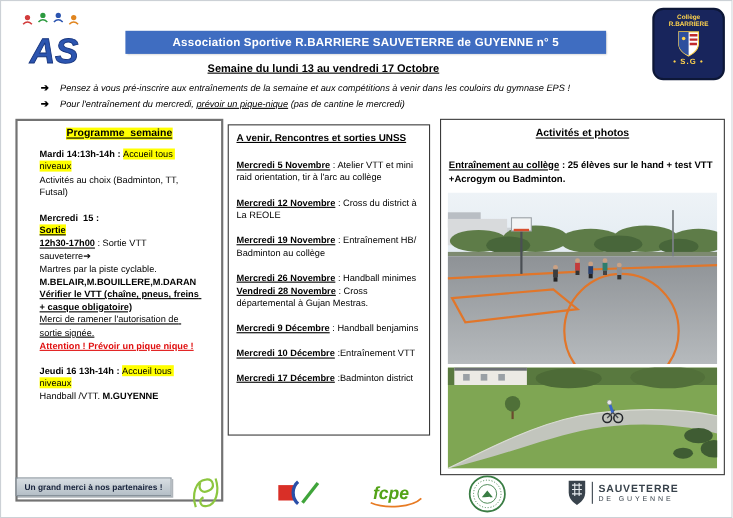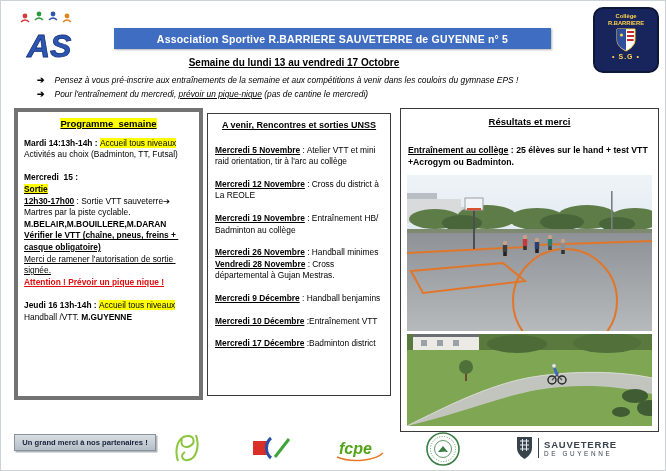--- a/index.html
+++ b/index.html
@@ -23,26 +23,26 @@
 
   .week-title{position:absolute;left:0;top:56px;width:586px;text-align:center;font-size:10px;font-weight:bold}
   .week-title span{text-decoration:underline}
 
   .notes{position:absolute;left:36px;top:74px;width:606px;font-size:8.4px;line-height:11px}
   .note{display:flex;align-items:flex-start;margin-bottom:3px}
   .note .arrow{font-weight:bold;margin-right:10px;font-size:9px;line-height:11px}
   .note .note-text{flex:1}
 
   .box{position:absolute;background:#fff}
-  .box-prog{left:13px;top:107px;width:189px;height:292px;border:4px solid #737373;padding:4px 6px;font-size:8.4px;line-height:11.6px}
+  .box-prog{left:13px;top:107px;width:189px;height:348px;border:2px solid #737373;padding:4px 20px;font-size:8.4px;line-height:11.6px}
   .prog-title{text-align:center;margin:2px 0 7px}
   .prog-title span{background:#ffff00;font-weight:bold;text-decoration:underline;font-size:9.5px;white-space:pre-wrap}
 
   .box-agenda{left:206px;top:112px;width:184px;height:283px;border:1px solid #3a3a3a;padding:5px 7px;font-size:8.4px;line-height:11.6px}
-  .agenda-title{text-align:center;font-weight:bold;text-decoration:underline;font-size:9px;margin:1px 0 13px}
+  .agenda-title{font-weight:bold;text-decoration:underline;font-size:9px;margin:1px 0 13px}
   .box-agenda .rich-line.gap{margin-top:11px}
 
   .box-results{left:399px;top:107px;width:259px;height:324px;border:1px solid #3a3a3a;padding:5px 6px;font-size:8.7px;line-height:12px}
   .results-title{text-align:center;font-weight:bold;text-decoration:underline;font-size:9.5px;margin:2px 0 8px}
   .results-text{margin:16px 1px 7px}
   .photo{display:block;width:245px;margin:0 auto}
   .photo+.photo{margin-top:3px}
 
   .partners-label{position:absolute;left:13px;top:433px;width:142px;height:17px;background:linear-gradient(#d8dee3,#b5bfc7);
     border:1px solid #87929b;box-shadow:1.5px 1.5px 0 rgba(110,120,130,.55);display:flex;align-items:center;justify-content:center;
@@ -149,21 +149,21 @@
         <div class="rich-line gap"><span class="b u">Mercredi 19 Novembre</span><span> : Entraînement HB/ Badminton au collège</span></div>
         <div class="rich-line gap"><span class="b u">Mercredi 26 Novembre</span><span> : Handball minimes</span></div>
         <div class="rich-line"><span class="b u">Vendredi 28 Novembre</span><span> : Cross départemental à Gujan Mestras.</span></div>
         <div class="rich-line gap"><span class="b u">Mercredi 9 Décembre</span><span> : Handball benjamins</span></div>
         <div class="rich-line gap"><span class="b u">Mercredi 10 Décembre</span><span> :Entraînement VTT</span></div>
         <div class="rich-line gap"><span class="b u">Mercredi 17 Décembre</span><span> :Badminton district</span></div>
       </div>
   </section>
 
   <section class="box box-results">
-    <div class="results-title">Résultats et merci</div>
+    <div class="results-title">Activités et photos</div>
     <div class="results-text">
         <div class="rich-line"><span class="b u">Entraînement au collège</span><span class="b"> : 25 élèves sur le hand + test VTT +Acrogym ou Badminton.</span></div>
       </div>
 
     <svg class="photo" viewBox="0 0 245 156" height="156" preserveAspectRatio="none">
       <defs>
         <linearGradient id="sky1" x1="0" y1="0" x2="0" y2="1">
           <stop offset="0" stop-color="#eef3f7"></stop>
             <stop offset="1" stop-color="#cfdde8"></stop>
         </linearGradient>

